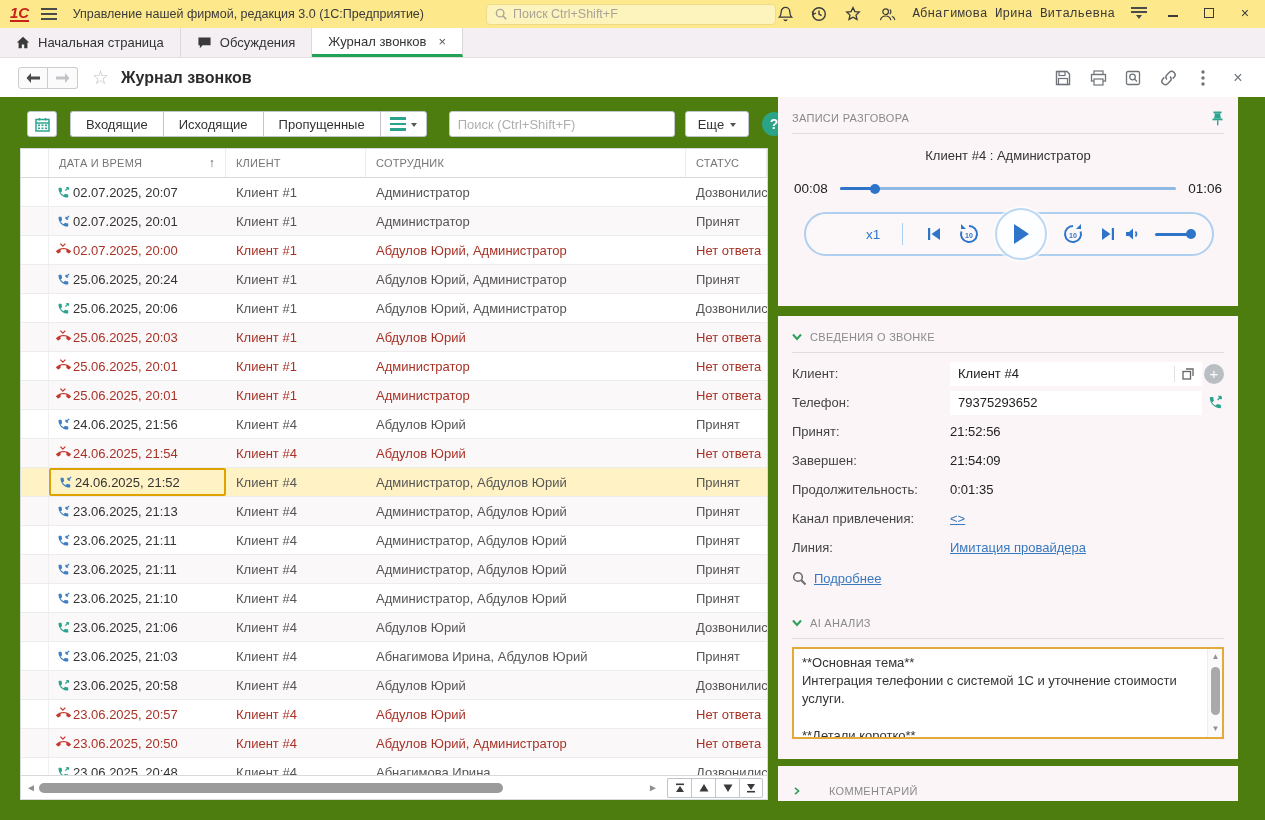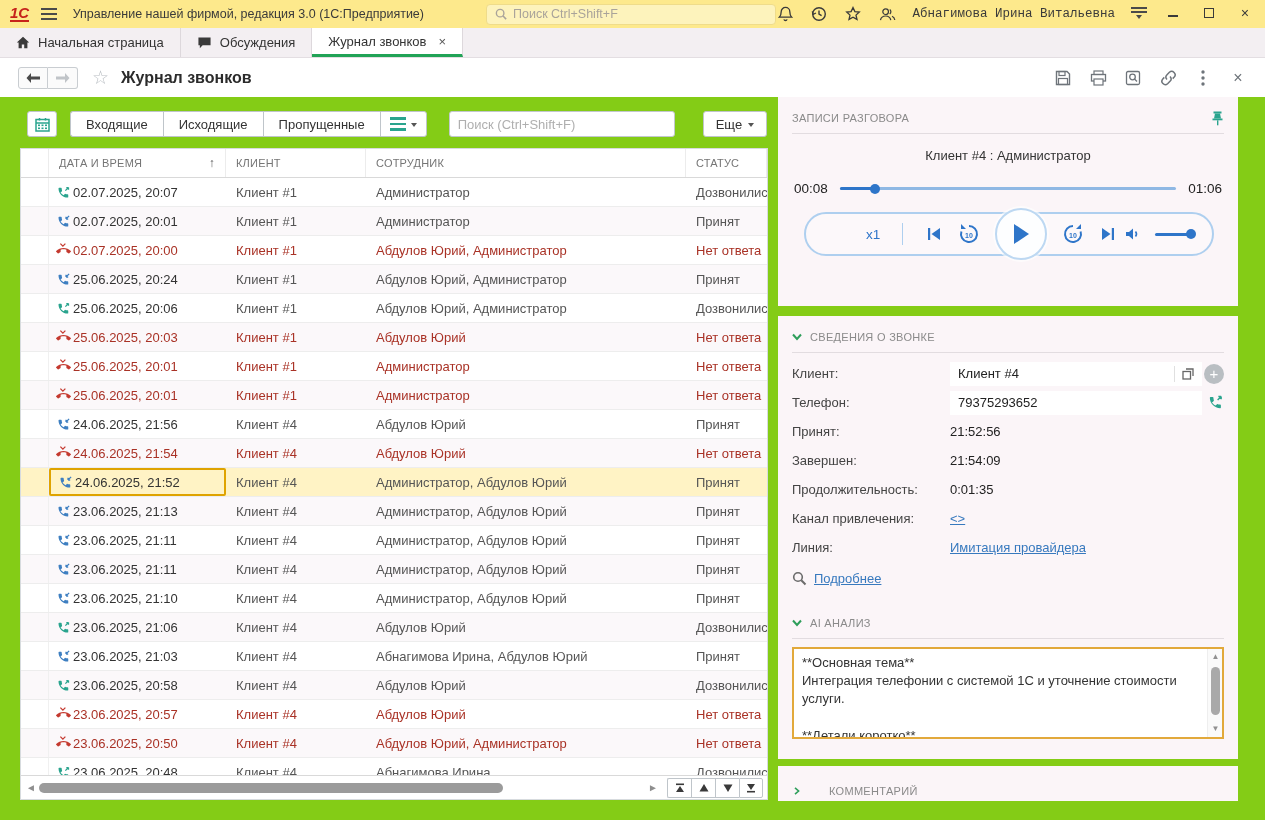--- a/index.html
+++ b/index.html
@@ -34,36 +34,36 @@
   .navbtns { display:flex; margin-right:14px; }
   .navbtn { width:30px; height:22px; border:1px solid #C9CDD1; background:#FBFBFB; display:flex; align-items:center; justify-content:center; font-size:14px; cursor:pointer; }
   .navbtn.back { border-radius:3px 0 0 3px; color:#4A4A4A; }
   .navbtn.fwd { border-radius:0 3px 3px 0; color:#C0C4C8; border-left:none; }
   .fav-star { color:#B9BEC3; font-size:19px; margin-right:12px; cursor:pointer; }
   .form-title { font-size:16px; font-weight:bold; color:#2B2B2B; }
   .form-icons { margin-left:auto; display:flex; align-items:center; gap:17px; color:#6E747A; }
   .form-icons .fi { width:18px; height:18px; display:flex; align-items:center; justify-content:center; cursor:pointer; }
 
   
-  .workspace { position:absolute; left:0; top:97px; width:1265px; height:723px; background:#84cc16; }
+  .workspace { position:absolute; left:0; top:97px; width:1265px; height:723px; background:#4d7c0f; }
 
   
   .left-pane { position:absolute; left:0; top:0; width:778px; height:723px; }
   .filter-row { position:absolute; left:27px; top:14px; height:26px; display:flex; align-items:center; }
   .btn { background:#FFFFFF; border:1px solid #BFC5CA; color:#333; font-size:13px; display:flex; align-items:center; justify-content:center; cursor:pointer; }
   .cal-btn { width:30px; height:26px; border-radius:3px; margin-right:13px; }
   .seg { display:flex; }
   .seg .btn { height:26px; padding:0 15px; border-right:none; }
   .seg .btn:first-child { border-radius:3px 0 0 3px; }
   .seg .btn:last-child { border-right:1px solid #BFC5CA; border-radius:0 3px 3px 0; padding:0 9px; gap:5px; }
   .menu-lines { display:flex; flex-direction:column; gap:3px; }
   .menu-lines i { width:16px; height:2.5px; background:#2AA48E; display:block; }
   .dd-caret { width:0; height:0; border:3.5px solid transparent; border-top:4.5px solid #555; margin-top:4px; }
   .search-box { margin-left:22px; width:226px; height:26px; border:1px solid #C2C8CD; border-radius:3px; background:#fff; display:flex; align-items:center; padding:0 8px; color:#AFAFAF; }
-  .more-btn { margin-left:28px; height:26px; padding:11px 12px; border-radius:3px; gap:6px; }
+  .more-btn { margin-left:10px; height:26px; padding:11px 12px; border-radius:3px; gap:6px; }
   .help-btn { margin-left:13px; width:24px; height:24px; border-radius:50%; background:#2BA387; color:#fff; font-weight:bold; font-size:14px; display:flex; align-items:center; justify-content:center; cursor:pointer; }
 
   
   .grid { position:absolute; left:20px; top:51px; width:748px; height:652px; background:#fff; border:1px solid #D7DBDE; }
   .g-header { display:grid; grid-template-columns:28px 177px 140px 320px 1fr; height:29px; border-bottom:1px solid #D9D9D9; }
   .g-header .hc { font-size:11px; color:#757575; display:flex; align-items:center; padding:0 10px; border-right:1px solid #ECECEC; letter-spacing:.2px; white-space:nowrap; overflow:hidden; }
   .g-header .hc .sort { margin-left:auto; color:#555; font-size:12px; }
   .g-body { height:598px; overflow:hidden; }
   .row { display:grid; grid-template-columns:28px 177px 140px 320px 1fr; height:29px; border-bottom:1px solid #EDEDED; background:#fff; cursor:pointer; }
   .row:nth-child(even) { background:#FBF8FA; }

